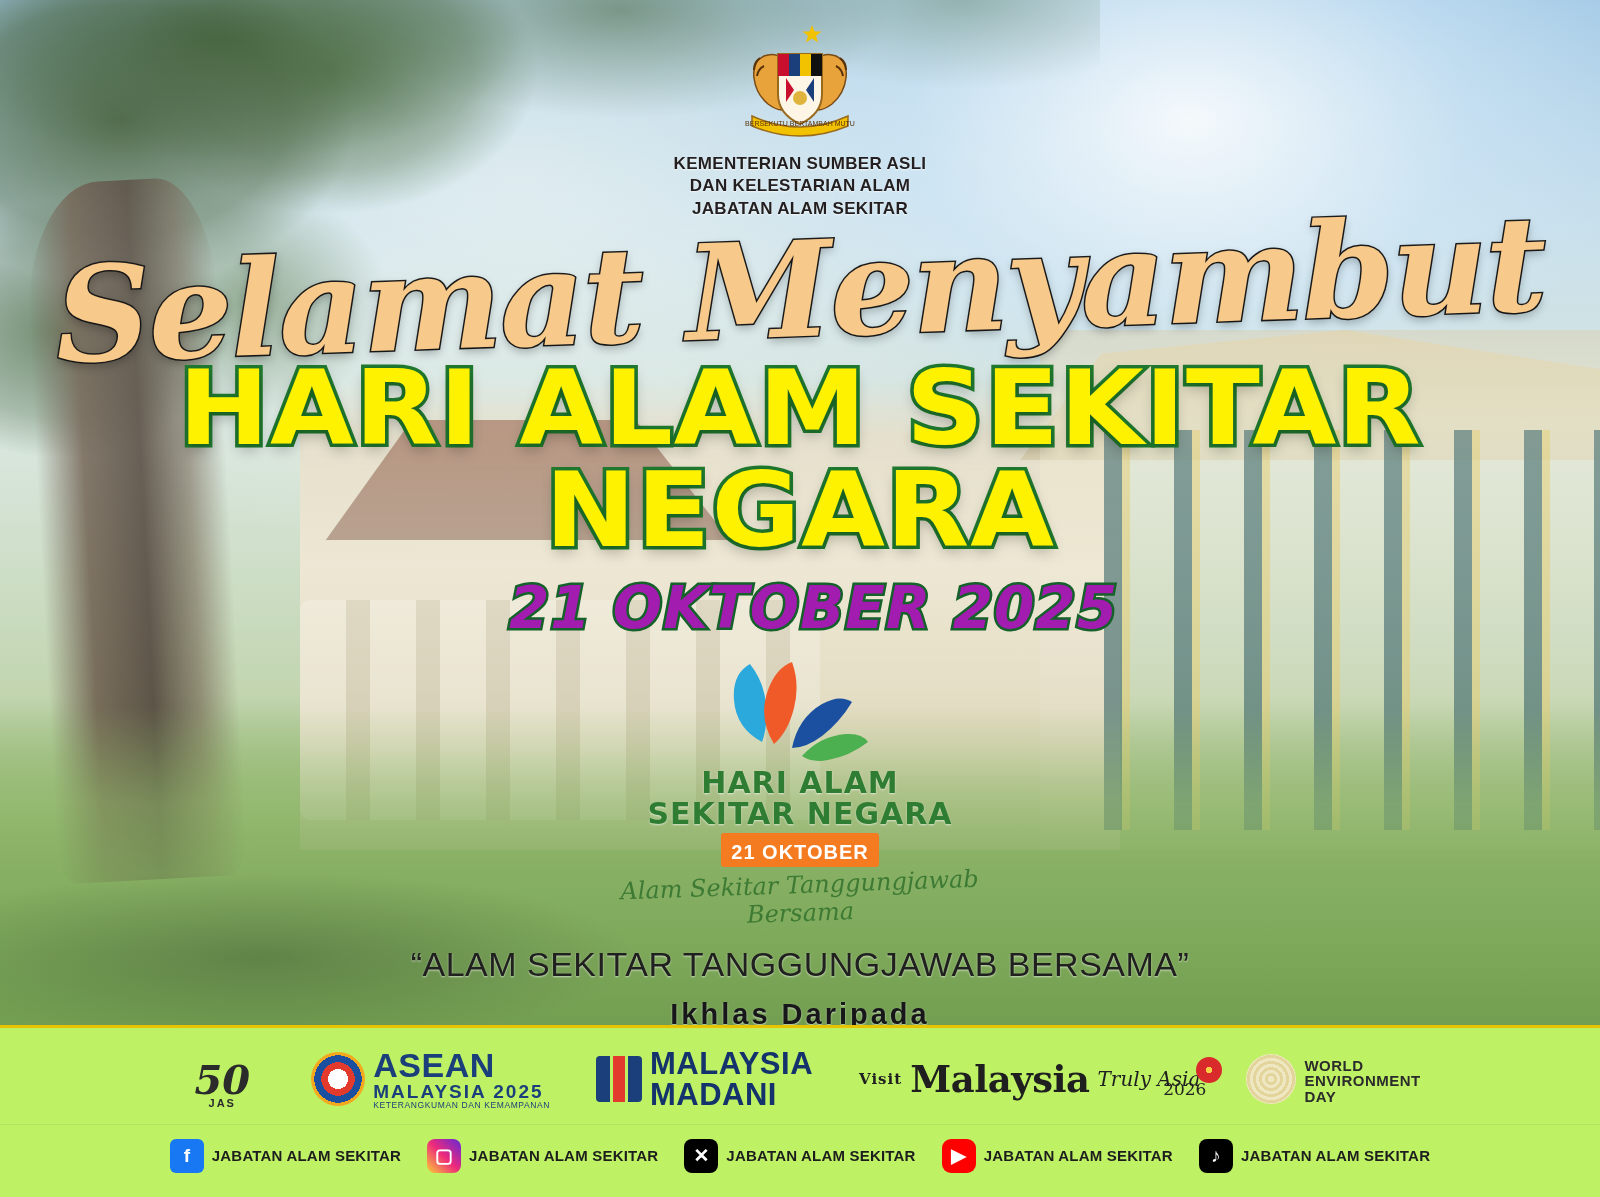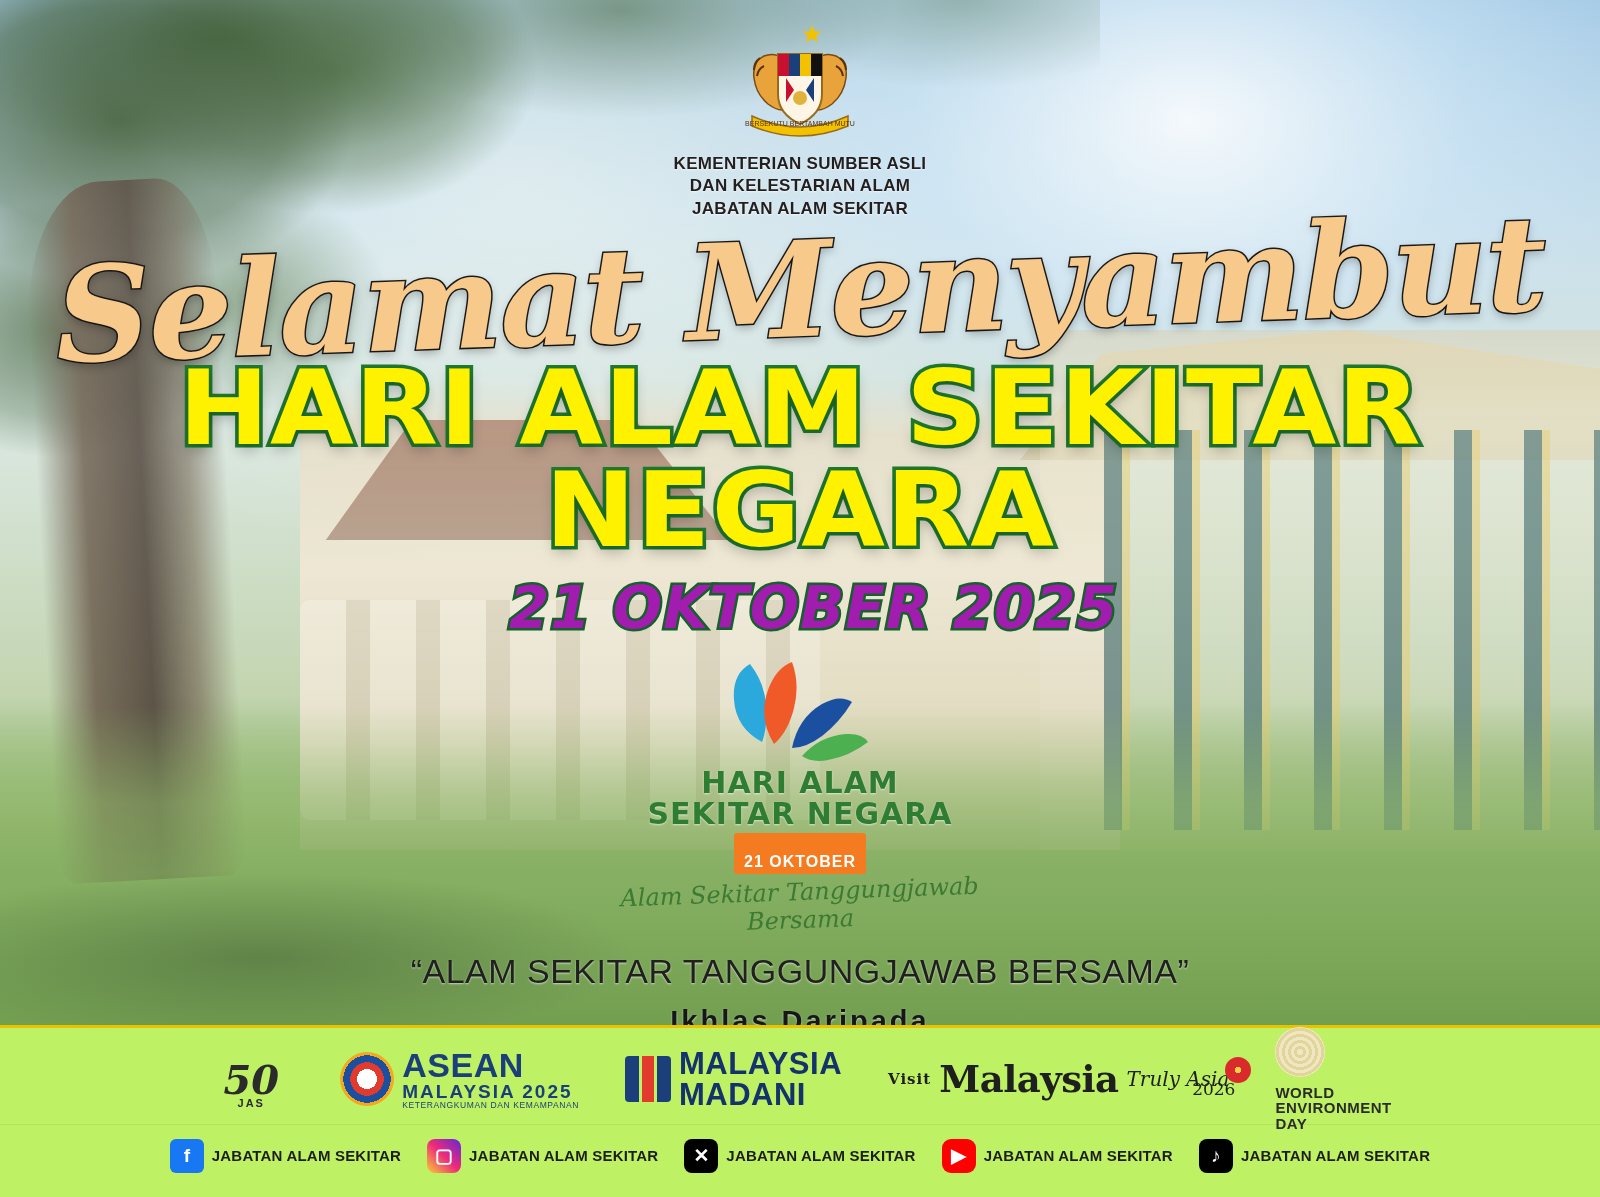--- a/index.html
+++ b/index.html
@@ -180,24 +180,24 @@
     letter-spacing: 1px;
     color: #2e7d32;
     line-height: 1.02;
     text-shadow: 0 1px 2px rgba(255,255,255,0.6);
   }
   .logo-date-pill {
     display: inline-block;
     margin-top: 4px;
     background: #f47b20;
     color: #ffffff;
-    font-size: 16px;
+    font-size: 20px;
     font-weight: bold;
     letter-spacing: 1px;
-    padding: 20px 10px 3px;
+    padding: 8px 10px 3px;
     border-radius: 3px;
   }
   .logo-tagline {
     margin-top: 4px;
     font-family: "DejaVu Serif", serif;
     font-style: italic;
     font-size: 24px;
     color: #3d7a33;
     transform: rotate(-2deg);
   }
@@ -284,21 +284,21 @@
   .madani-text .m2 { font-weight: bold; font-size: 31px; color: #14326b; letter-spacing: .5px; }
 
   .vm { text-align: center; line-height: 1.0; position: relative; }
   .vm .v1 { font-family: "DejaVu Serif", serif; font-size: 15px; font-weight: bold; color: #1f1f1f; letter-spacing: 1px; }
   .vm .v2 { font-family: "DejaVu Serif", serif; font-size: 37px; font-weight: bold; color: #1f1f1f; letter-spacing: -.5px; }
   .vm .v3 { font-family: "DejaVu Serif", serif; font-style: italic; font-size: 20px; color: #1f1f1f; }
   .vm .v4 { position: absolute; right: -6px; top: 20px; font-family: "DejaVu Serif", serif; font-size: 17px; color: #1f1f1f; }
   .hibiscus { position: absolute; right: -22px; top: -4px; width: 26px; height: 26px; border-radius: 50%;
     background: radial-gradient(circle at 50% 50%, #f7d046 0 18%, #d92b2b 18% 100%); }
 
-  .wed { display: flex; align-items: flex-start; gap: 8px; flex-direction: column; }
+  .wed { display: flex; align-items: flex-end; gap: 8px; }
   .wed-mark { width: 50px; height: 50px; border-radius: 50%;
     background: repeating-radial-gradient(circle at 50% 50%, #efe6c2 0 3px, #e2d49a 3px 6px); }
   .wed-text { text-align: left; line-height: 1.02; font-weight: bold; font-size: 15px; color: #2b2b2b; letter-spacing: .5px; }
 
   .social-row {
     display: flex;
     align-items: center;
     justify-content: center;
     gap: 26px;
     height: 62px;

